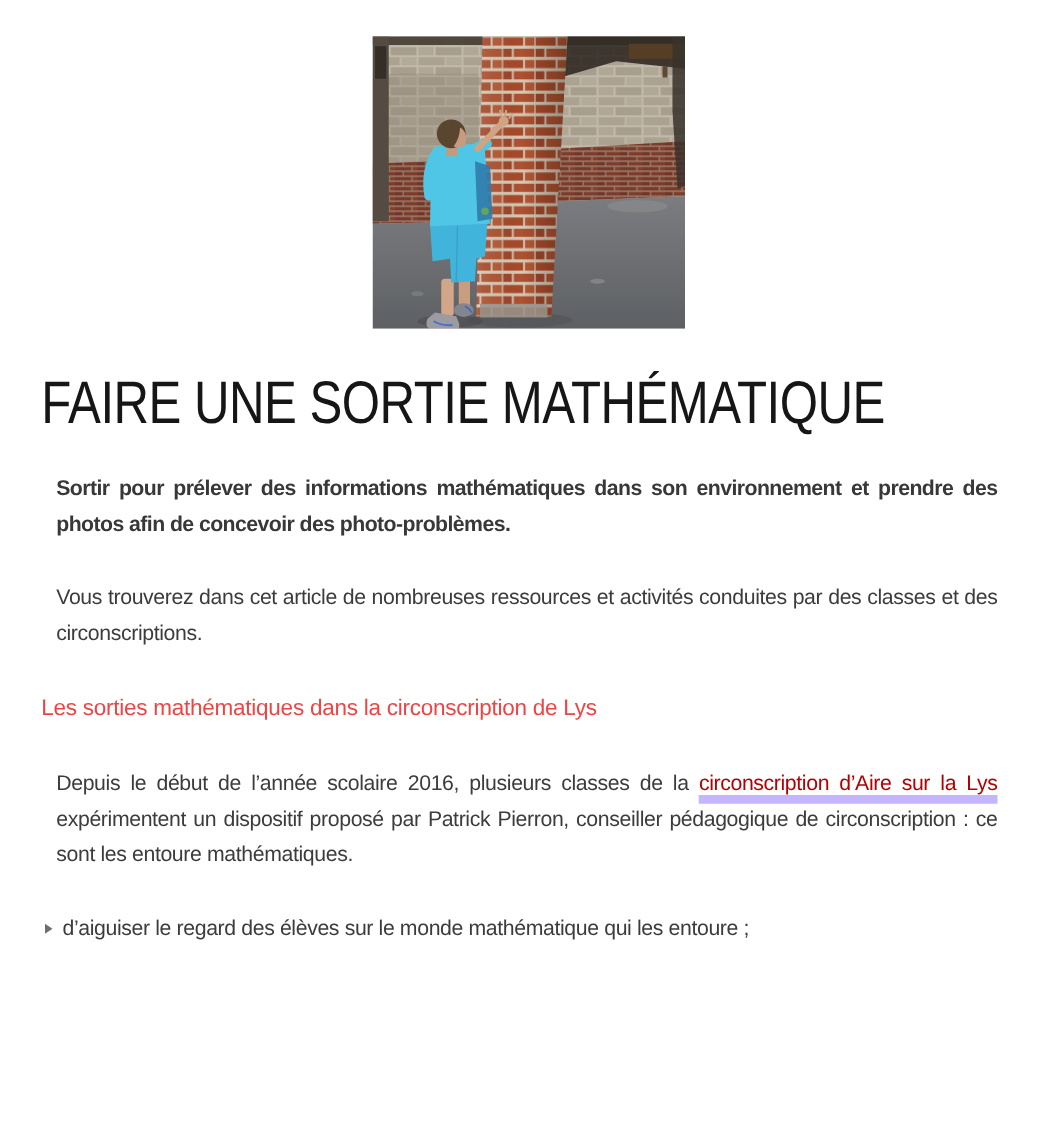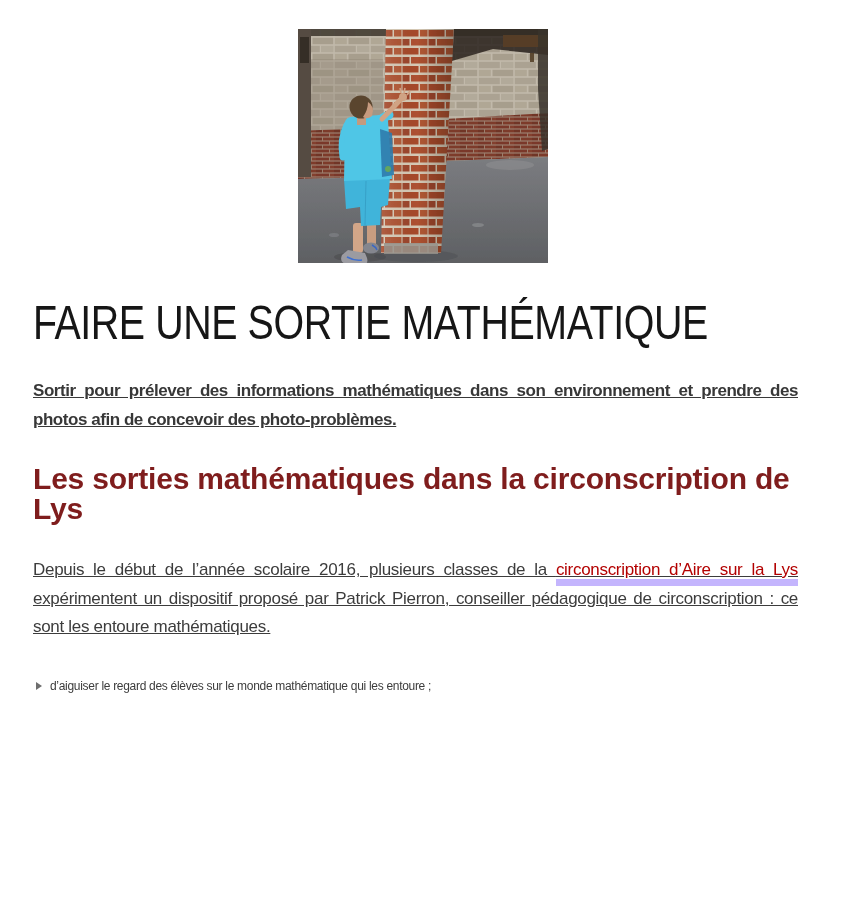--- a/index.html
+++ b/index.html
@@ -26,56 +26,55 @@
     font-size: 48px;
     line-height: 1;
     font-weight: 400;
     color: #161616;
     letter-spacing: -0.5px;
     white-space: nowrap;
     transform: scaleX(0.82);
     transform-origin: 0 50%;
   }
   p {
-    margin: 0 0 30px 0;
+    margin: 0 0 30px 12px;
     font-size: 17px;
     line-height: 28.5px;
     text-align: justify;
     letter-spacing: -0.3px;
     hyphens: manual;
     color: #3c3c3c;
-    text-decoration: underline;
   }
   p.lead {
     font-weight: bold;
     letter-spacing: -0.45px;
     color: #383838;
   }
   h2.section-heading {
     margin: 26px 0 32px 0;
-    font-size: 30px;
+    font-size: 18px;
     line-height: 30px;
-    font-weight: bold;
-    color: #7f1d1d;
+    font-weight: normal;
+    color: #ef4444;
     letter-spacing: -0.2px;
   }
   a.article-link {
     color: #b30000;
     text-decoration: none;
     border-bottom: 7px solid #c4b5fd;
     cursor: pointer;
   }
   ul.arrow-list {
     list-style: none;
     margin: 0; padding: 0;
   }
   ul.arrow-list li {
     position: relative;
     padding-left: 17px;
-    font-size: 12px;
+    font-size: 17px;
     line-height: 28.5px;
     letter-spacing: -0.3px;
   }
   ul.arrow-list li.oneline { white-space: nowrap; overflow: hidden; }
   .tri {
     position: absolute;
     left: 3px; top: 10px;
     width: 0; height: 0;
     border-left: 6px solid #6e6e6e;
     border-top: 4px solid transparent;
@@ -185,20 +184,21 @@
     </svg>
   </figure>
 
   <div class="content">
 
     <h1 class="page-title">FAIRE UNE SORTIE MATHÉMATIQUE</h1>
 
     <p class="lead">Sortir pour prélever des informations mathématiques dans son environnement et prendre des photos afin de concevoir des photo-problèmes.</p>
 
 
+    <p>Vous trouverez dans cet article de nombreuses ressources et activités conduites par des classes et des circonscriptions.</p>
 
     <h2 class="section-heading">Les sorties mathématiques dans la circonscription de Lys</h2>
 
     <p><span>Depuis le début de l’année scolaire 2016, plusieurs classes de la </span><a class="article-link" href="#">circonscription d’Aire sur la Lys</a><span> expérimentent un dispositif proposé par Patrick Pierron, conseiller pédagogique de circonscrip­tion : ce sont les entoure mathématiques.</span></p>
 
 
     <ul class="arrow-list">
       <li><span class="tri"></span><span>d’aiguiser le regard des élèves sur le monde mathématique qui les entoure ;</span></li>
       <li class="oneline"></li>
     </ul>

